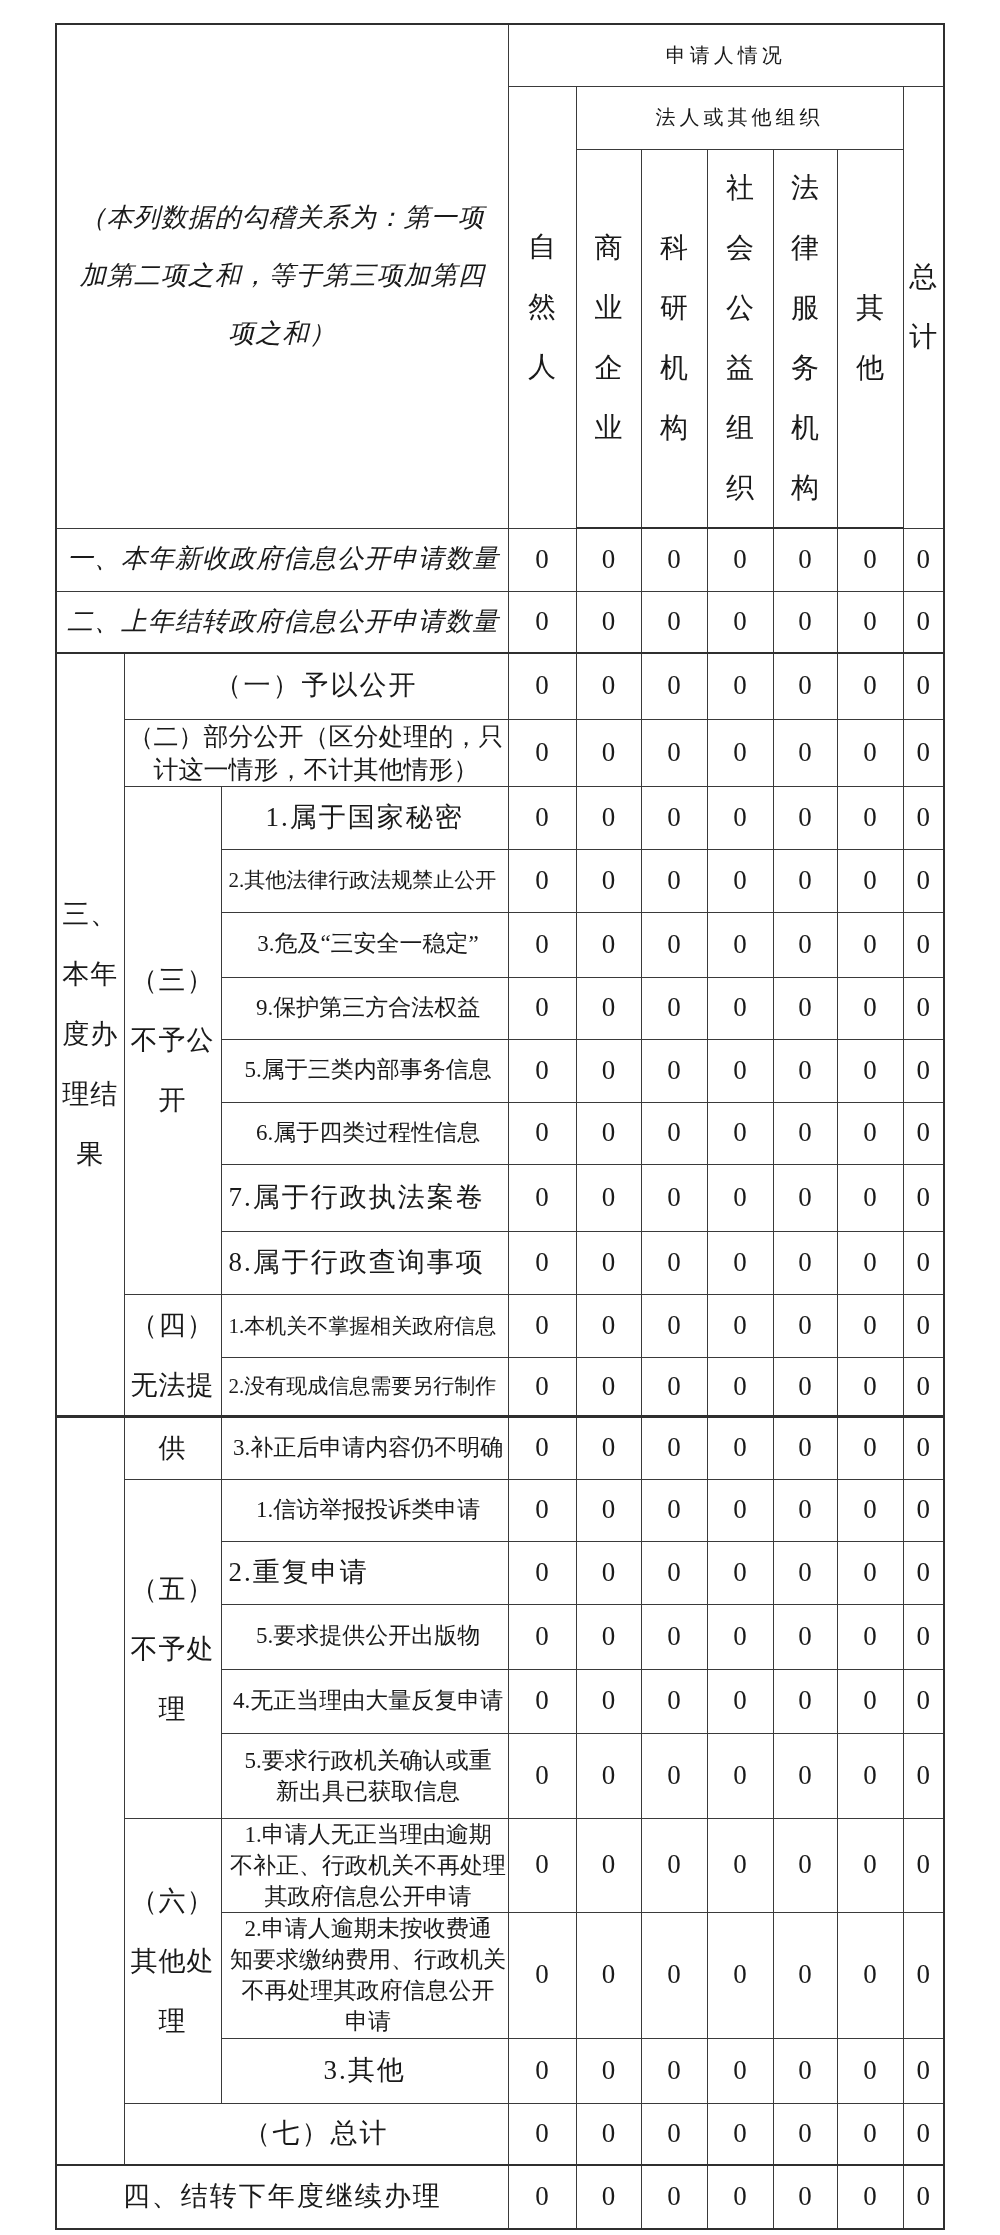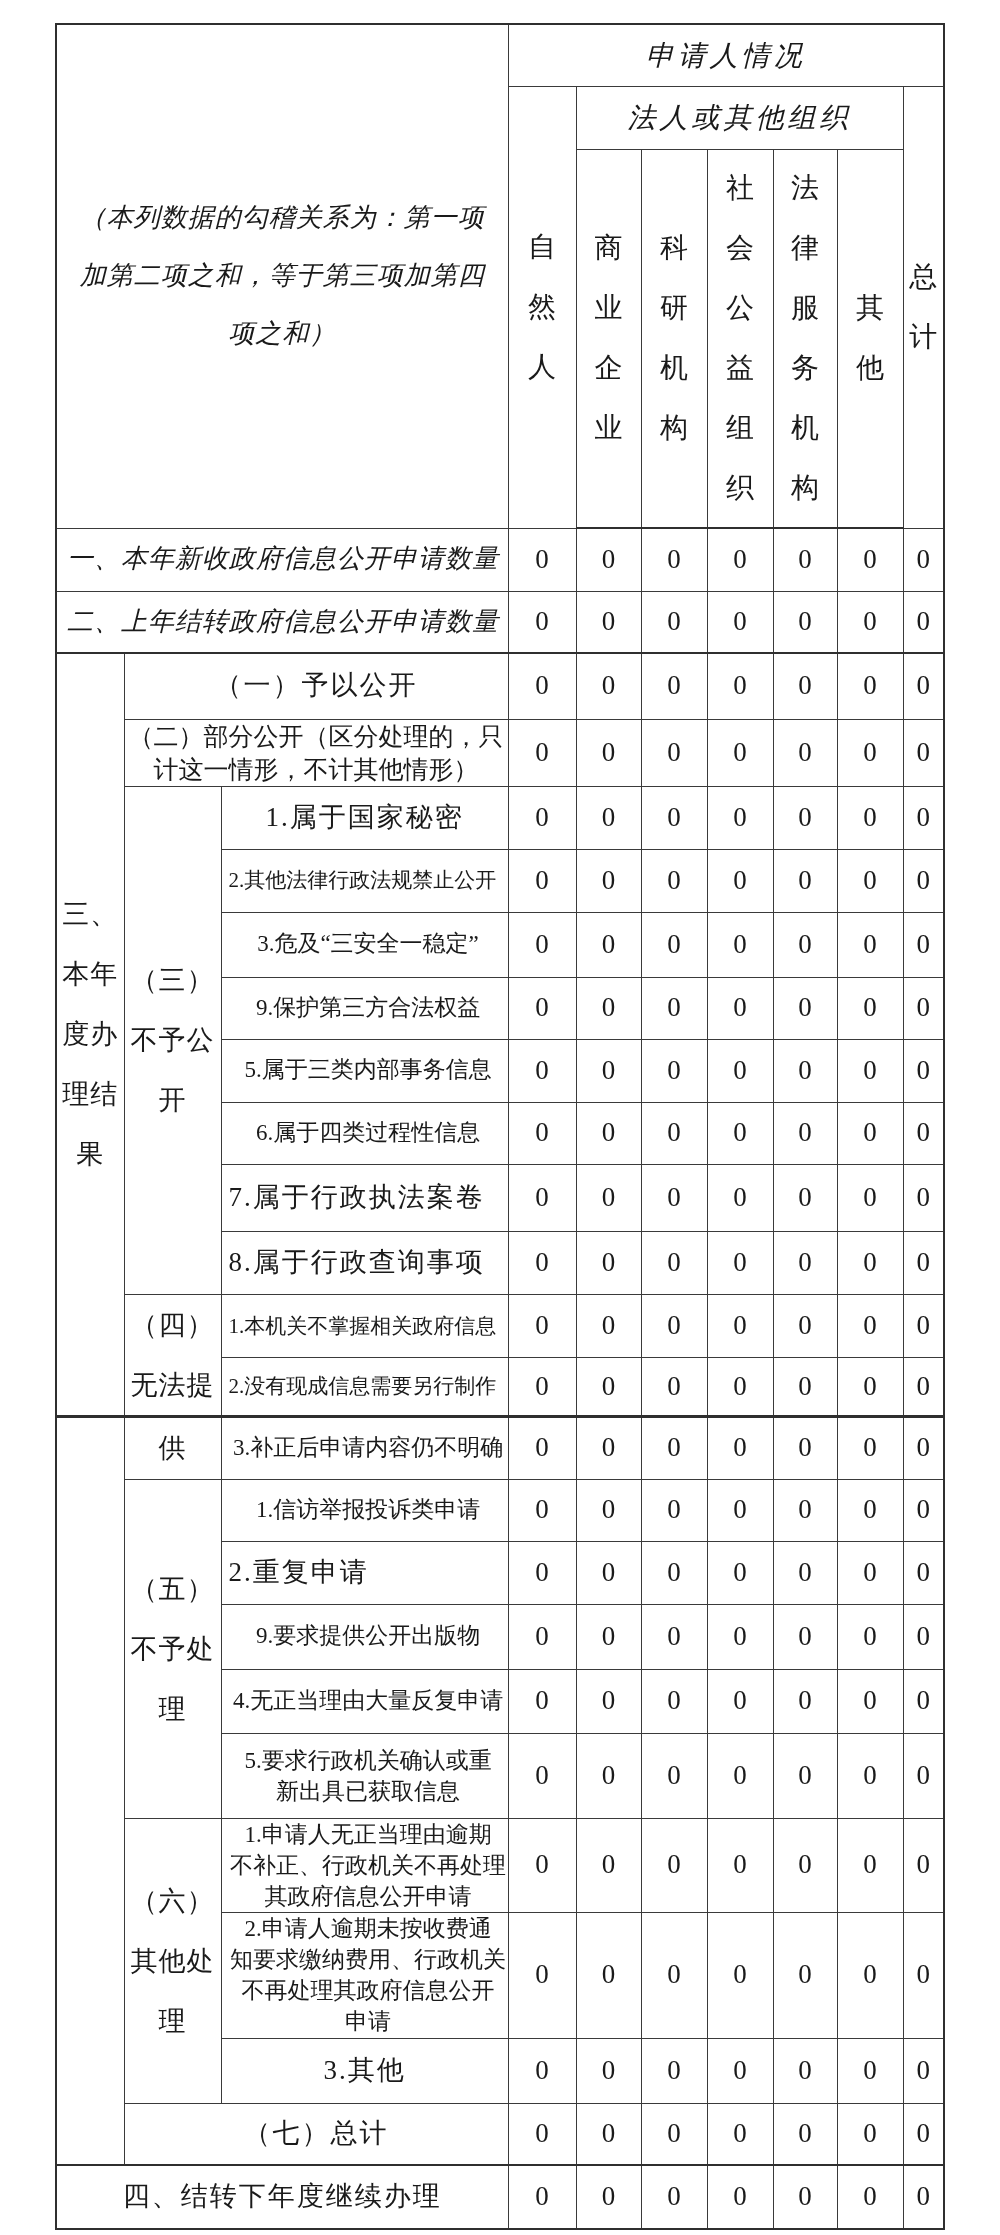--- a/index.html
+++ b/index.html
@@ -9,21 +9,21 @@
         border:2px solid #2f2f2f;}
   .t1{top:23px;}
   .t2{top:1416px;}
   .t3{top:2164px;}
   td{border:1px solid #3a3a3a;padding:0;text-align:center;vertical-align:middle;overflow:hidden;
      font-size:24px;line-height:1.25;}
   col.c1{width:68px}col.c2{width:97px}col.c3{width:287px}
   col.c4{width:68px}col.c5{width:65px}col.c6{width:66px}col.c7{width:66px}
   col.c8{width:64px}col.c9{width:66px}col.c10{width:41px}
   .note{font-size:26px;line-height:58px;white-space:pre-line;letter-spacing:1px;font-style:italic;}
-  .h1{font-size:28px;letter-spacing:4px;font-style:italic;}
+  .h1{font-size:20px;letter-spacing:4px;}
   .vt{font-size:28px;line-height:60px;white-space:pre-line;}
   .sec{font-size:27px;line-height:60px;white-space:pre-line;letter-spacing:1px;}
   .rl{font-size:26px;text-align:left;padding-left:10px;letter-spacing:1px;font-style:italic;}
   .ctr{font-size:27px;letter-spacing:2px;}
   .sub2{font-size:25px;line-height:33px;white-space:pre-line;}
   .item{font-size:21px;text-align:left;padding-left:7px;}
   .item-m{font-size:23px;text-align:center;padding-left:7px;}
   .item-b{font-size:27px;text-align:left;padding-left:7px;letter-spacing:2px;}
   .item-bc{font-size:27px;letter-spacing:2px;}
   .ml{font-size:23px;line-height:31px;text-align:center;padding-left:7px;white-space:pre-line;}
@@ -286,21 +286,21 @@
       <td class="item-b">2.重复申请</td>
       <td class="num">0</td>
           <td class="num">0</td>
           <td class="num">0</td>
           <td class="num">0</td>
           <td class="num">0</td>
           <td class="num">0</td>
           <td class="num">0</td>
     </tr>
     <tr style="height:65px">
-      <td class="item-m">9.要求提供公开出版物</td>
+      <td class="item-m">5.要求提供公开出版物</td>
       <td class="num">0</td>
           <td class="num">0</td>
           <td class="num">0</td>
           <td class="num">0</td>
           <td class="num">0</td>
           <td class="num">0</td>
           <td class="num">0</td>
     </tr>
     <tr style="height:64px">
       <td class="item-m">4.无正当理由大量反复申请</td>

